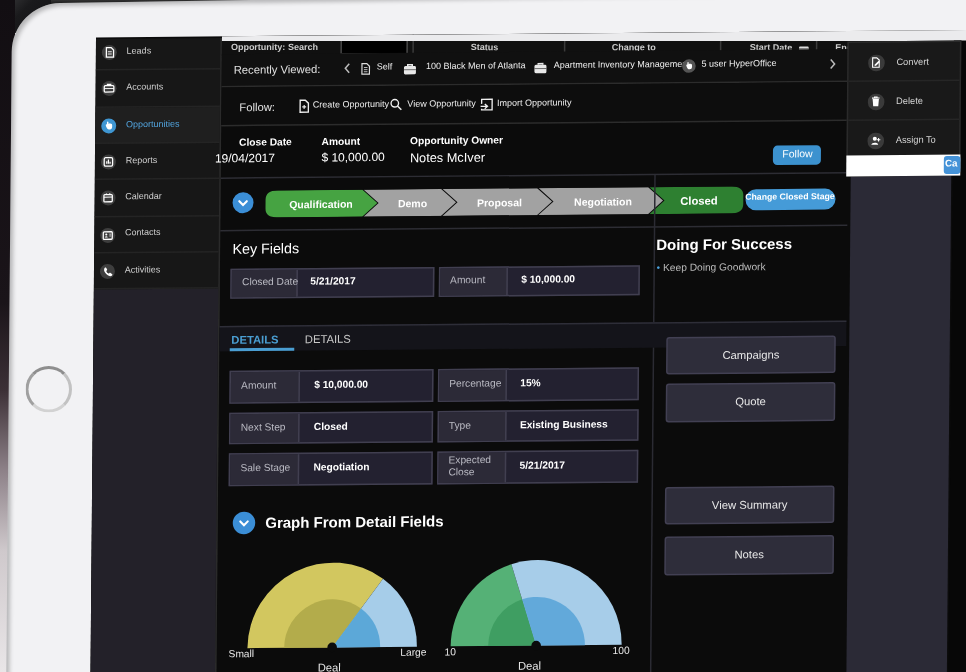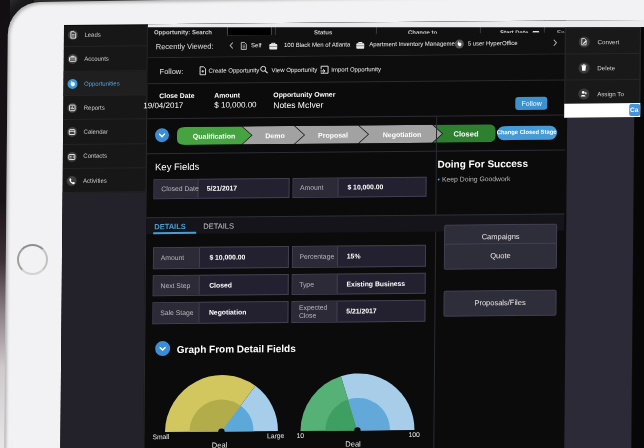--- a/index.html
+++ b/index.html
@@ -323,22 +323,23 @@
     <div class="kbox" style="left:90.8px; top:276.5px; width:136px; height:22.5px;">
       <div class="klabel" style="width:46.7px;">Sale Stage</div>
       <div class="kvalue" style="left:55.7px;">Negotiation</div>
     </div>
     <div class="kbox" style="left:229.5px; top:276.5px; width:134.5px; height:22.5px;">
       <div class="klabel" style="width:45.2px; line-height:1.2; white-space:normal;">Expected Close</div>
       <div class="kvalue" style="left:54.4px;">5/21/2017</div>
     </div>
 
     <div class="rbtn" style="top:201.5px;">Campaigns</div>
-    <div class="rbtn" style="top:221px;">Quote</div>
-    <div class="rbtn" style="top:268px;">Proposals/Files</div>
+    <div class="rbtn" style="top:233px;">Quote</div>
+    <div class="rbtn" style="top:301.5px;">View Summary</div>
+    <div class="rbtn" style="top:335px;">Notes</div>
 
     <div id="rightblack"></div>
     <div id="purplepanel"></div>
     <div id="popup">
       <div class="prow" style="top:0;">
             <span class="pic">
               <svg width="10.5" height="10.5" viewBox="0 0 10 10">
                 <path d="M2.8 2h2.6L7 3.4V8H2.8z" fill="none" stroke="#fff" stroke-width="0.7"></path>
                 <path d="M4.2 6.2l2.4-2.4.8.8-2.4 2.4-1 .2z" fill="#fff"></path>
               </svg>

